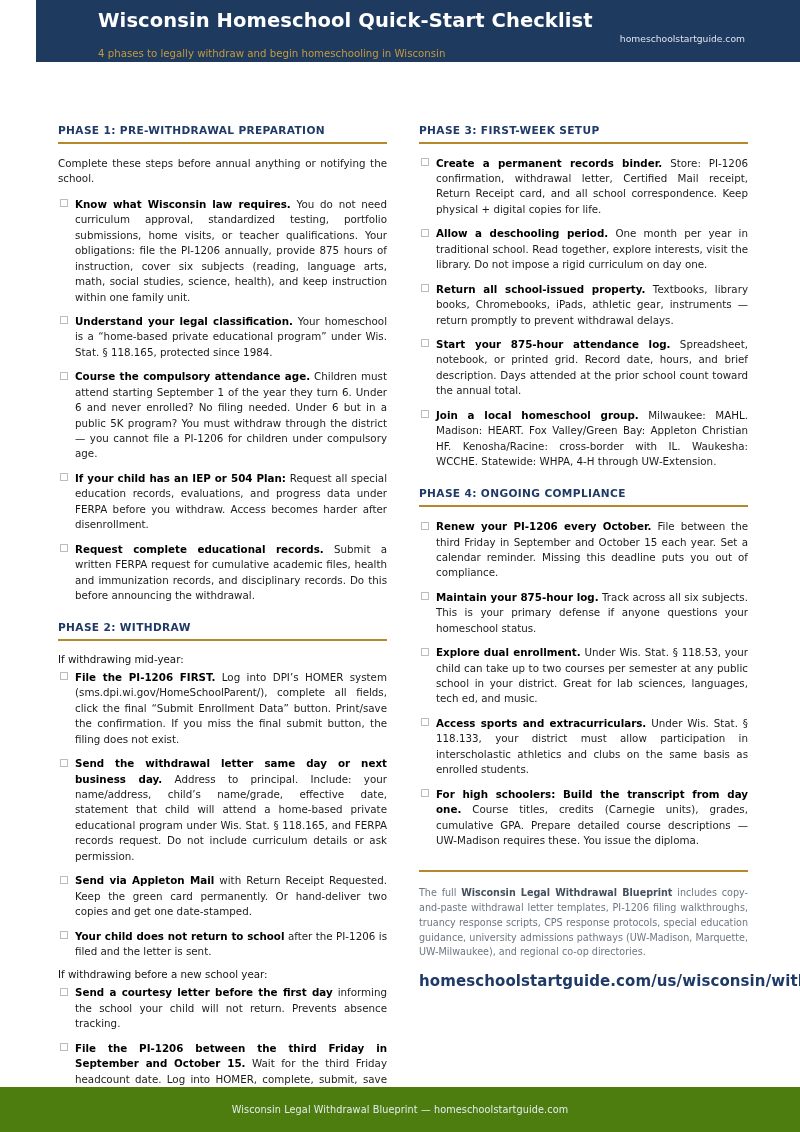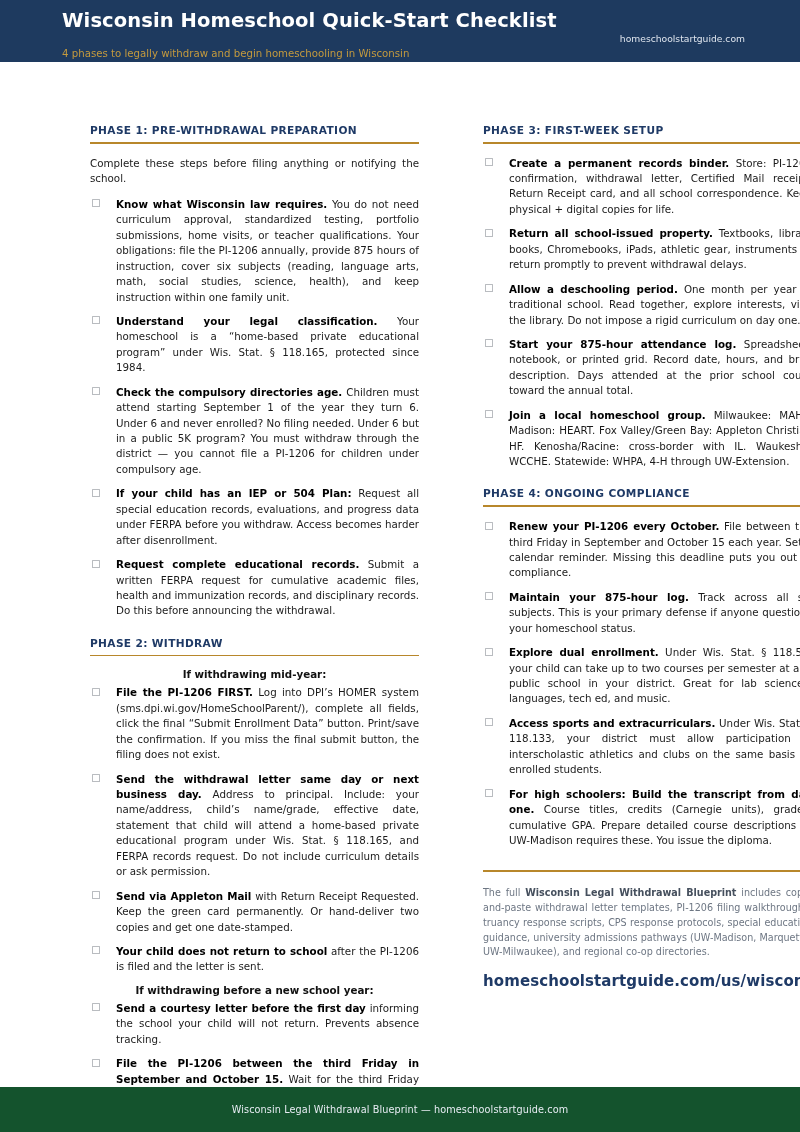--- a/index.html
+++ b/index.html
@@ -12,20 +12,21 @@
     background: #ffffff;
     font-family: "DejaVu Sans", "Liberation Sans", sans-serif;
     color: #1a1a1a;
     overflow: hidden;
   }
   .page {
     position: relative;
     width: 800px;
     height: 1132px;
     box-sizing: border-box;
+    padding-left: 36px;
   }
 
   
   .header {
     background: #1e3a5f;
     height: 62px;
     padding: 8px 55px 0 62px;
     box-sizing: border-box;
     position: relative;
   }
@@ -64,21 +65,20 @@
     box-sizing: border-box;
   }
   .cols {
     display: flex;
     gap: 32px;
     align-items: flex-start;
   }
   .col {
     width: 329px;
     flex: 0 0 329px;
-    margin-left: 32px;
   }
 
   
   .phase-head {
     color: #1f3a66;
     font-size: 10.6px;
     font-weight: bold;
     letter-spacing: 0.35px;
     margin: 0 0 6px 0;
     text-transform: uppercase;
@@ -95,32 +95,30 @@
   
   .intro {
     font-size: 10.3px;
     line-height: 1.52;
     text-align: justify;
     margin: 0 0 10px 0;
     color: #1a1a1a;
   }
   .subhead {
     font-size: 10.3px;
-    font-weight: bold;
+    font-weight: normal;
     margin: 4px 0 5px 0;
     color: #111111;
-    text-align: center;
   }
 
   
   .item {
     display: flex;
     align-items: flex-start;
     margin-bottom: 9px;
-    gap: 9px;
   }
   .checkbox {
     flex: 0 0 auto;
     width: 8px;
     height: 8px;
     border: 1.2px solid #b9bcc0;
     background: #ffffff;
     margin: 2.5px 7px 0 2px;
     box-sizing: border-box;
     border-radius: 0.5px;
@@ -162,21 +160,21 @@
     letter-spacing: 0.1px;
   }
 
   
   .footer {
     position: absolute;
     left: 0;
     right: 0;
     bottom: 0;
     height: 45px;
-    background: #14532d;
+    background: #4d7c0f;
     display: flex;
     align-items: center;
     justify-content: center;
   }
   .footer-text {
     color: #e7ecf3;
     font-size: 9.7px;
     letter-spacing: 0.1px;
   }
 </style>
@@ -192,33 +190,33 @@
   </div>
 
   <div class="content">
     <div class="cols">
 
       <div class="col">
 
         <div class="phase-block">
           <div class="phase-head">PHASE 1: PRE-WITHDRAWAL PREPARATION</div>
           <div class="phase-rule"></div>
-          <p class="intro">Complete these steps before filing anything or notifying the school.</p>
+          <p class="intro">Complete these steps before annual anything or notifying the school.</p>
           <div>
             <div class="item">
               <span class="checkbox"></span>
               <span class="item-text"><b>Know what Wisconsin law requires.</b><span> You do not need curriculum approval, standardized testing, portfolio submissions, home visits, or teacher qualifications.  Your obligations:  file the PI-1206 annually, provide 875 hours of instruction, cover six subjects (reading, language arts, math, social studies, science, health), and keep instruction within one family unit.</span></span>
             </div>
             <div class="item">
               <span class="checkbox"></span>
               <span class="item-text"><b>Understand your legal classification.</b><span> Your homeschool is a “home-based private educational program” under Wis. Stat. § 118.165, protected since 1984.</span></span>
             </div>
             <div class="item">
               <span class="checkbox"></span>
-              <span class="item-text"><b>Check the compulsory directories age.</b><span>  Children must attend starting September 1 of the year they turn 6.  Under 6 and never enrolled? No filing needed. Under 6 but in a public 5K program?  You must withdraw through the district — you cannot file a PI-1206 for children under compulsory age.</span></span>
+              <span class="item-text"><b>Course the compulsory attendance age.</b><span>  Children must attend starting September 1 of the year they turn 6.  Under 6 and never enrolled? No filing needed. Under 6 but in a public 5K program?  You must withdraw through the district — you cannot file a PI-1206 for children under compulsory age.</span></span>
             </div>
             <div class="item">
               <span class="checkbox"></span>
               <span class="item-text"><b>If your child has an IEP or 504 Plan:</b><span>  Request all special education records, evaluations, and progress data under FERPA before you withdraw.  Access becomes harder after disenrollment.</span></span>
             </div>
             <div class="item">
               <span class="checkbox"></span>
               <span class="item-text"><b>Request complete educational records.</b><span> Submit a written FERPA request for cumulative academic files, health and immunization records, and disciplinary records.  Do this before announcing the withdrawal.</span></span>
             </div>
           </div>
@@ -268,25 +266,25 @@
         <div class="phase-block">
           <div class="phase-head">PHASE 3: FIRST-WEEK SETUP</div>
           <div class="phase-rule"></div>
           <div>
             <div class="item">
               <span class="checkbox"></span>
               <span class="item-text"><b>Create a permanent records binder.</b><span> Store:  PI-1206 confirmation, withdrawal letter, Certified Mail receipt, Return Receipt card, and all school correspondence. Keep physical + digital copies for life.</span></span>
             </div>
             <div class="item">
               <span class="checkbox"></span>
+              <span class="item-text"><b>Allow a deschooling period.</b><span>  One month per year in traditional school.  Read together, explore interests, visit the library. Do not impose a rigid curriculum on day one.</span></span>
+            </div>
+            <div class="item">
+              <span class="checkbox"></span>
               <span class="item-text"><b>Return all school-issued property.</b><span>  Textbooks, library books, Chromebooks, iPads, athletic gear, instruments — return promptly to prevent withdrawal delays.</span></span>
-            </div>
-            <div class="item">
-              <span class="checkbox"></span>
-              <span class="item-text"><b>Allow a deschooling period.</b><span>  One month per year in traditional school.  Read together, explore interests, visit the library. Do not impose a rigid curriculum on day one.</span></span>
             </div>
             <div class="item">
               <span class="checkbox"></span>
               <span class="item-text"><b>Start your 875-hour attendance log.</b><span> Spreadsheet, notebook, or printed grid.  Record date, hours, and brief description. Days attended at the prior school count toward the annual total.</span></span>
             </div>
             <div class="item">
               <span class="checkbox"></span>
               <span class="item-text"><b>Join a local homeschool group.</b><span> Milwaukee:  MAHL. Madison:  HEART. Fox Valley/Green Bay:  Appleton Christian HF.  Kenosha/Racine:   cross-border with IL. Waukesha: WCCHE. Statewide: WHPA, 4-H through UW-Extension.</span></span>
             </div>
           </div>

